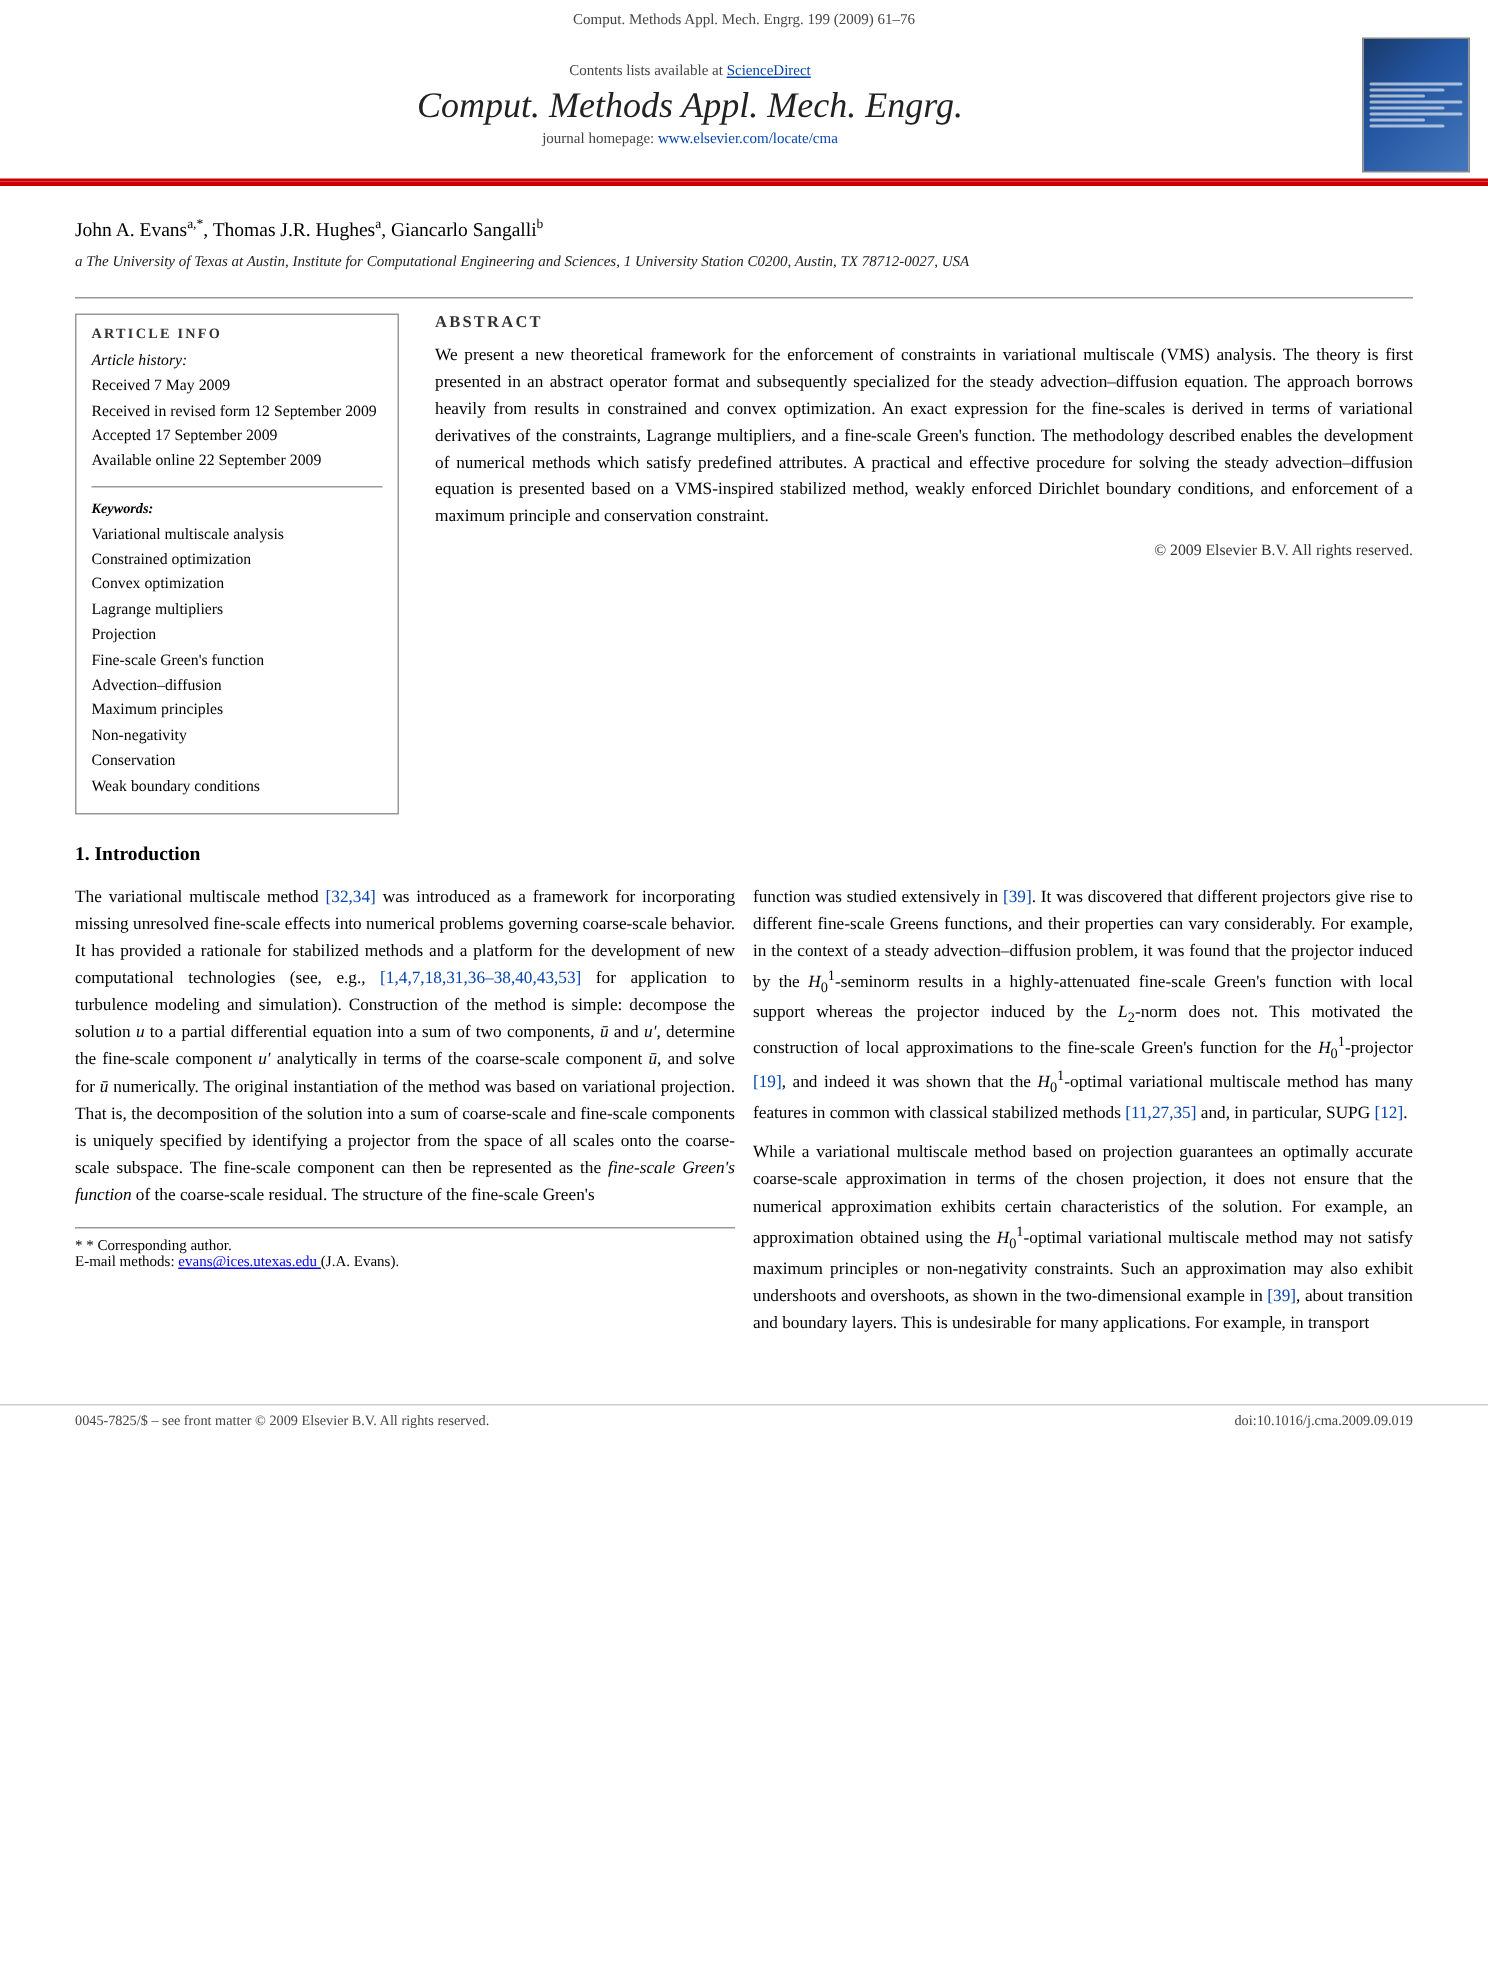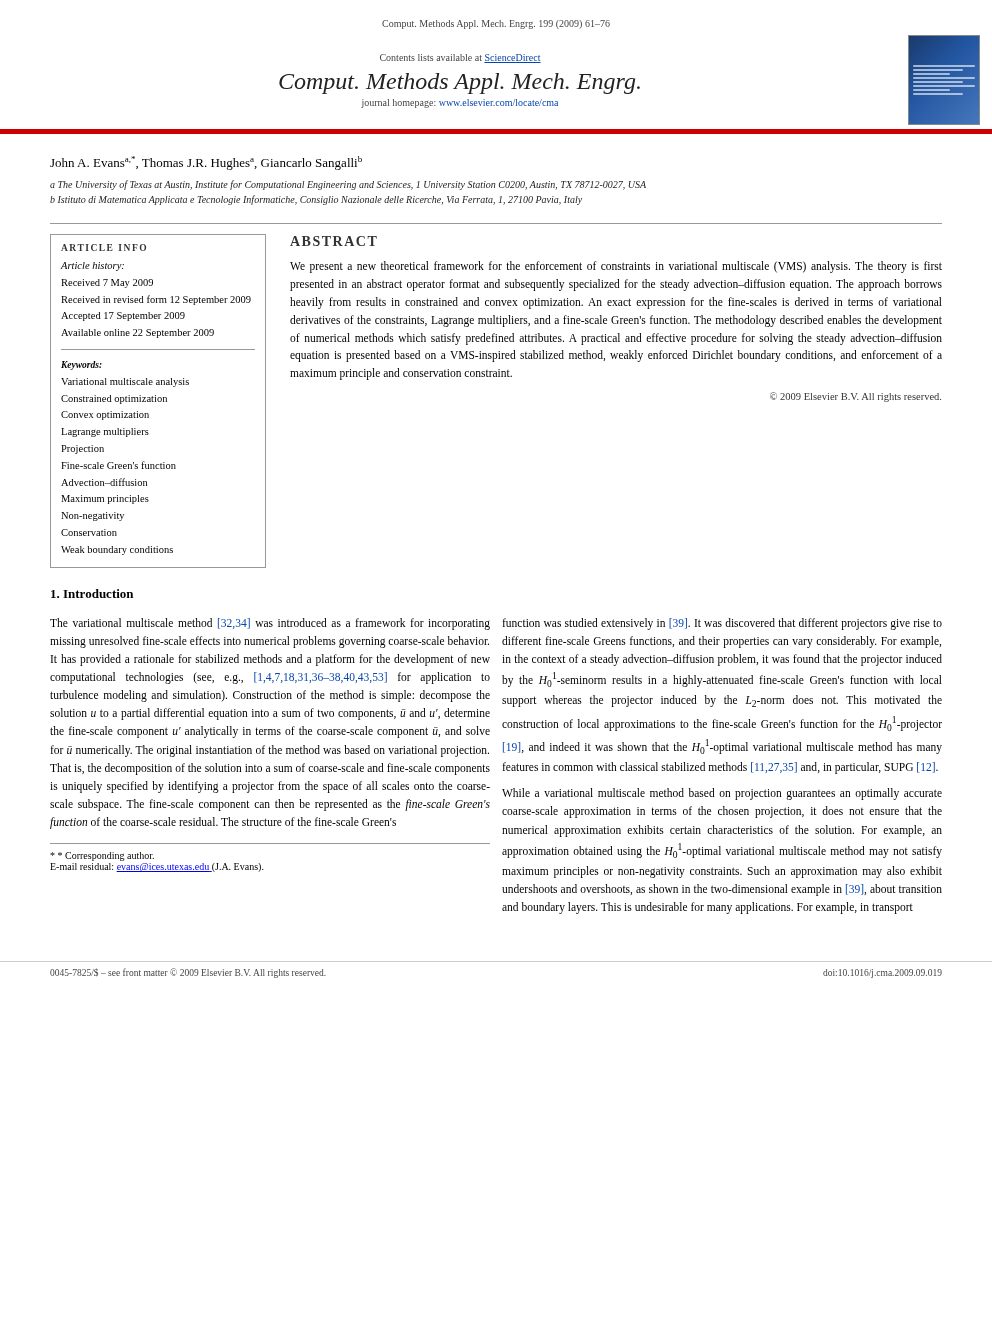--- a/index.html
+++ b/index.html
@@ -8,21 +8,21 @@
       font-family: 'Times New Roman', Times, serif;
       font-size: 13px;
       color: #000;
       width: 992px;
       min-height: 1323px;
     }
 
     
     .journal-header {
       border-bottom: 2px solid #c00;
-      padding: 16px 0 0 0;
+      padding: 6px 0 0 0;
     }
     .journal-meta-line {
       text-align: center;
       font-size: 10px;
       color: #444;
       padding: 2px 0;
     }
 
     .journal-header-main {
       display: flex;
@@ -183,21 +183,21 @@
       margin-bottom: 4px;
     }
 
     .keywords-list {
       font-size: 10.5px;
       line-height: 1.6;
     }
 
     
     .abstract-title {
-      font-size: 14px;
+      font-size: 11px;
       font-weight: bold;
       letter-spacing: 1.5px;
       text-transform: uppercase;
       margin-bottom: 8px;
       color: #333;
     }
 
     .abstract-text {
       font-size: 11.5px;
       line-height: 1.55;
@@ -312,21 +312,20 @@
 
 <div class="article-body">
 
 
   <div class="authors">
     <span>John A. Evans</span><sup class="author-sup">a,*</sup><span>, Thomas J.R. Hughes</span><sup class="author-sup">a</sup><span>, Giancarlo Sangalli</span><sup class="author-sup">b</sup>
   </div>
 
   <div class="affiliations">
     <div>a The University of Texas at Austin, Institute for Computational Engineering and Sciences, 1 University Station C0200, Austin, TX 78712-0027, USA</div>
-    <div>b Istituto di Matematica Applicata e Tecnologie Informatiche, Consiglio Nazionale delle Ricerche, Via Ferrata, 1, 27100 Pavia, Italy</div>
   </div>
 
   <hr class="divider-line">
 
   <div class="two-col">
 
     <div class="left-col">
       <div class="info-box">
         <div class="info-section-title">ARTICLE INFO</div>
         <div class="info-row">
@@ -377,21 +376,21 @@
       <div class="body-text">
         The variational multiscale method <a href="#">[32,34]</a> was introduced as a framework for incorporating missing unresolved fine-scale effects into numerical problems governing coarse-scale behavior. It has provided a rationale for stabilized methods and a platform for the development of new computational technologies (see, e.g., <a href="#">[1,4,7,18,31,36–38,40,43,53]</a> for application to turbulence modeling and simulation). Construction of the method is simple: decompose the solution <em>u</em> to a partial differential equation into a sum of two components, <em>ū</em> and <em>u′</em>, determine the fine-scale component <em>u′</em> analytically in terms of the coarse-scale component <em>ū</em>, and solve for <em>ū</em> numerically. The original instantiation of the method was based on variational projection. That is, the decomposition of the solution into a sum of coarse-scale and fine-scale components is uniquely specified by identifying a projector from the space of all scales onto the coarse-scale subspace. The fine-scale component can then be represented as the <em>fine-scale Green's function</em> of the coarse-scale residual. The structure of the fine-scale Green's
       </div>
 
       <div class="footnotes-area">
         <div>
           <span class="footnote-star">*</span>
           <span>* Corresponding author.</span>
         </div>
         <div>
-          <span>E-mail residual:</span>
+          <span>E-mail methods:</span>
           <a href="#">
             <span>evans@ices.utexas.edu</span>
           </a>
           <span>(J.A. Evans).</span>
         </div>
       </div>
     </div>
 
     <div class="body-col">
       <div class="body-text">

